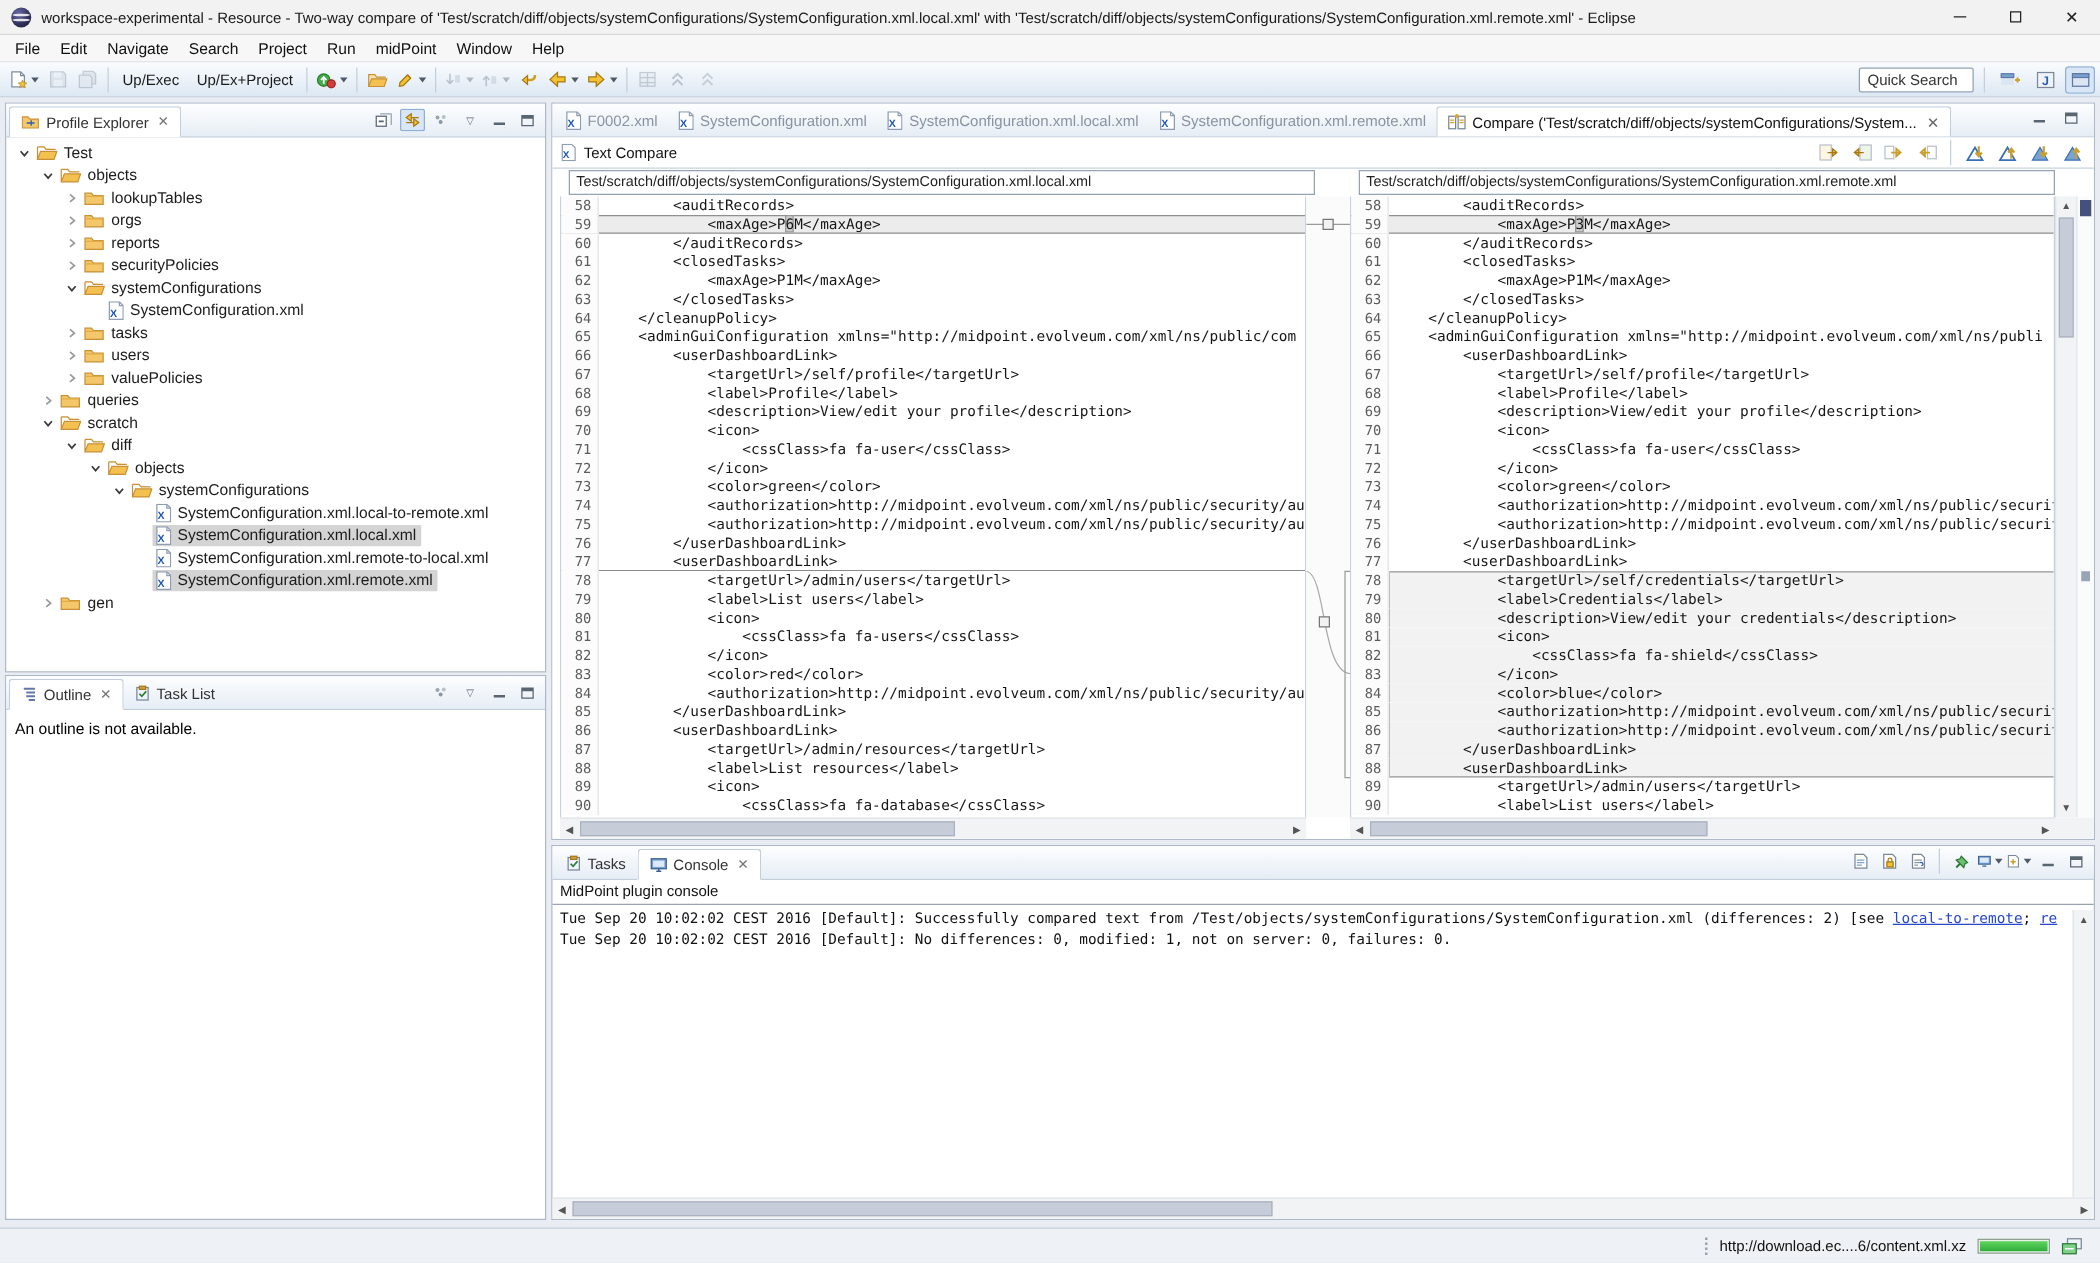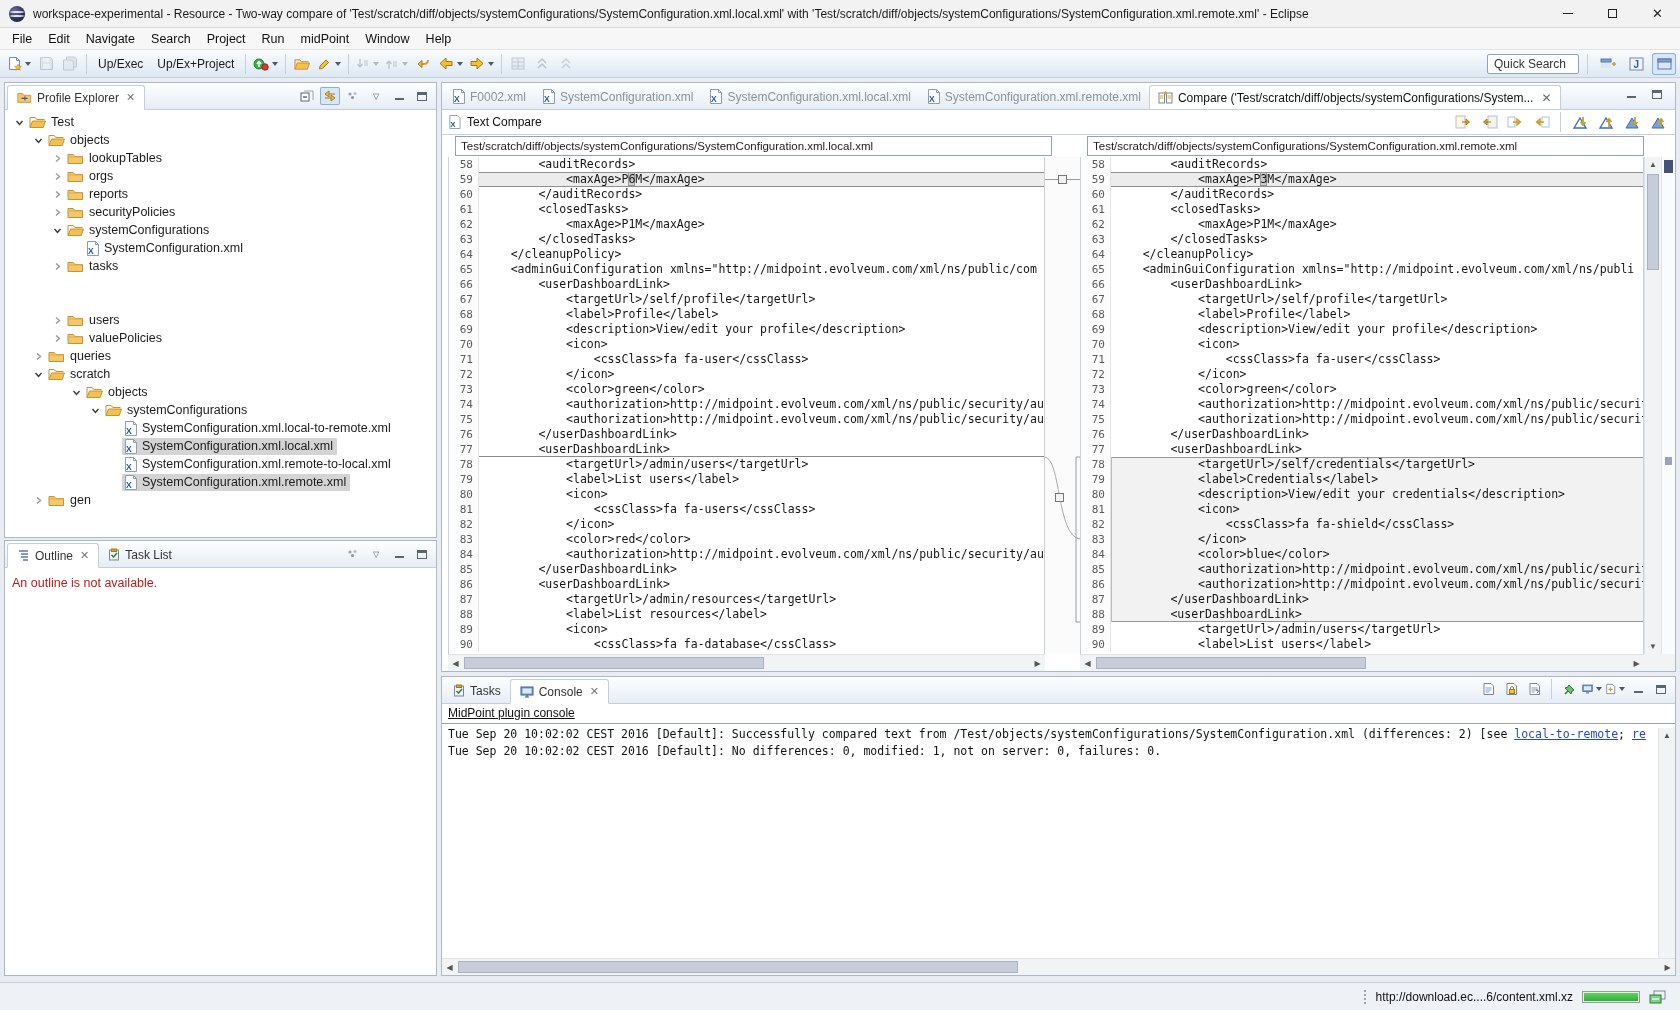--- a/index.html
+++ b/index.html
@@ -47,21 +47,21 @@
   .ico-min{width:9px;height:3px;border-bottom:2px solid #5a6572;margin-bottom:-4px;}
   .ico-max{width:10px;height:9px;border:1px solid #5a6572;border-top:3px solid #5a6572;}
 
   
   .tree{padding-top:3px;overflow:hidden;height:calc(100% - 27px);font-size:12.5px;}
   .tree-row{height:18px;display:flex;align-items:center;white-space:nowrap;}
   .tw{width:16px;flex:none;display:flex;align-items:center;justify-content:center;}
   .tree-band{display:flex;align-items:center;gap:5px;padding:1px 4px 1px 2px;border-radius:1px;}
   .tree-band.sel{background:#d4d4d4;}
   .ti{display:flex;align-items:center;}
-  .outline-msg{font-size:12.5px;color:#b91c1c;padding:8px 7px;}
+  .outline-msg{font-size:12.5px;color:#000000;padding:8px 7px;}
 
   
   .editor-tabbar{height:27px;background:linear-gradient(#fdfeff,#e6edf5);border-bottom:1px solid #c2cedc;display:flex;align-items:flex-end;}
   .etabs{display:flex;align-items:flex-end;flex:1;overflow:hidden;padding-left:2px;}
   .etab{height:25px;display:flex;align-items:center;gap:5px;padding:0 8px;font-size:12px;color:#8a93a1;white-space:nowrap;}
   .etab.active{background:#fff;color:#111;border:1px solid #c2cedc;border-bottom:1px solid #fff;border-radius:3px 3px 0 0;margin-bottom:-1px;}
   .etx{color:#666;font-size:12px;margin-left:3px;}
   .editor-minmax{display:flex;gap:6px;padding:0 8px 6px 6px;}
 
   
@@ -99,21 +99,21 @@
   .hs{height:17px;background:#f2f3f5;border-top:1px solid #dfe3e9;display:flex;align-items:center;position:relative;}
   .hs-left{width:597px;flex:none;}
   .hs-gut{width:35px;flex:none;background:#fff;}
   .hs-right{flex:1;}
   .hs-corner{width:31px;flex:none;background:#f2f3f5;}
   .harrow{width:15px;text-align:center;font-size:8px;color:#555;flex:none;}
   .hthumb{position:absolute;top:2px;bottom:2px;background:#c7cdd8;border:1px solid #aab2bf;}
 
   
   .console-body{height:calc(100% - 27px);display:flex;flex-direction:column;position:relative;}
-  .console-title{font-size:12px;color:#111;padding:2px 6px 3px;border-bottom:1px solid #9aa4b0;text-decoration:underline;}
+  .console-title{font-size:12px;color:#111;padding:2px 6px 3px;border-bottom:1px solid #9aa4b0;}
   .console-lines{flex:1;font-family:"DejaVu Sans Mono",monospace;font-size:11.5px;line-height:17px;padding:2px 20px 0 6px;color:#111;white-space:nowrap;overflow:hidden;}
   .clink{color:#2749c9;text-decoration:underline;}
   .console-vscroll{position:absolute;right:0;top:24px;bottom:17px;width:17px;background:#f2f3f5;border-left:1px solid #dfe3e9;text-align:center;font-size:8px;color:#555;padding-top:3px;}
   .console-hscroll{height:17px;background:#f2f3f5;border-top:1px solid #dfe3e9;display:flex;align-items:center;position:relative;}
 
   
   .statusbar{position:absolute;left:0;bottom:0;width:1680px;height:28px;background:#eef1f5;border-top:1px solid #c6cdd8;display:flex;align-items:center;justify-content:flex-end;gap:9px;padding-right:14px;}
   .grip{width:3px;height:14px;border-left:2px dotted #9aa4b0;}
   .sb-text{font-size:12px;color:#111;}
   .progress{width:58px;height:12px;border:1px solid #8fa190;background:#e7efe7;padding:1px;}
@@ -454,21 +454,21 @@
           <span class="tree-band">
             <span class="ti">
               <svg width="17" height="14" viewBox="0 0 17 14">
                 <path d="M1 12.5V3.5h5.2l1.6 2h7.7v7z" fill="#f3c76a" stroke="#c89138"></path>
                 <path d="M1 6h14.5" stroke="#e2ad45" fill="none"></path>
               </svg>
             </span>
             <span class="tl">tasks</span>
           </span>
         </div>
-        <div class="tree-row" style="padding-left: 44px; margin-top: 36px;">
+        <div class="tree-row" style="padding-left: 44px;">
           <span class="tw">
             <svg width="9" height="9" viewBox="0 0 9 9">
               <path d="M3 1.5 6.5 4.5 3 7.5" fill="none" stroke="#9a9a9a" stroke-width="1.4"></path>
             </svg>
           </span>
           <span class="tree-band">
             <span class="ti">
               <svg width="17" height="14" viewBox="0 0 17 14">
                 <path d="M1 12.5V3.5h5.2l1.6 2h7.7v7z" fill="#f3c76a" stroke="#c89138"></path>
                 <path d="M1 6h14.5" stroke="#e2ad45" fill="none"></path>
@@ -516,20 +516,36 @@
             </svg>
           </span>
           <span class="tree-band">
             <span class="ti">
               <svg width="17" height="14" viewBox="0 0 17 14">
                 <path d="M1 2.5h5.2l1.6 2h7.7" fill="#f9e3ae" stroke="#c89138"></path>
                 <path d="M1 12.5V2.5M1 12.5 3.5 6h13l-2.3 6.5z" fill="#f3c14f" stroke="#c89138"></path>
               </svg>
             </span>
             <span class="tl">scratch</span>
+          </span>
+        </div>
+        <div class="tree-row" style="padding-left: 44px;">
+          <span class="tw">
+            <svg width="9" height="9" viewBox="0 0 9 9">
+              <path d="M1.5 3 4.5 6.5 7.5 3" fill="none" stroke="#3a3a3a" stroke-width="1.4"></path>
+            </svg>
+          </span>
+          <span class="tree-band">
+            <span class="ti">
+              <svg width="17" height="14" viewBox="0 0 17 14">
+                <path d="M1 2.5h5.2l1.6 2h7.7" fill="#f9e3ae" stroke="#c89138"></path>
+                <path d="M1 12.5V2.5M1 12.5 3.5 6h13l-2.3 6.5z" fill="#f3c14f" stroke="#c89138"></path>
+              </svg>
+            </span>
+            <span class="tl">diff</span>
           </span>
         </div>
         <div class="tree-row" style="padding-left: 63px;">
           <span class="tw">
             <svg width="9" height="9" viewBox="0 0 9 9">
               <path d="M1.5 3 4.5 6.5 7.5 3" fill="none" stroke="#3a3a3a" stroke-width="1.4"></path>
             </svg>
           </span>
           <span class="tree-band">
             <span class="ti">

